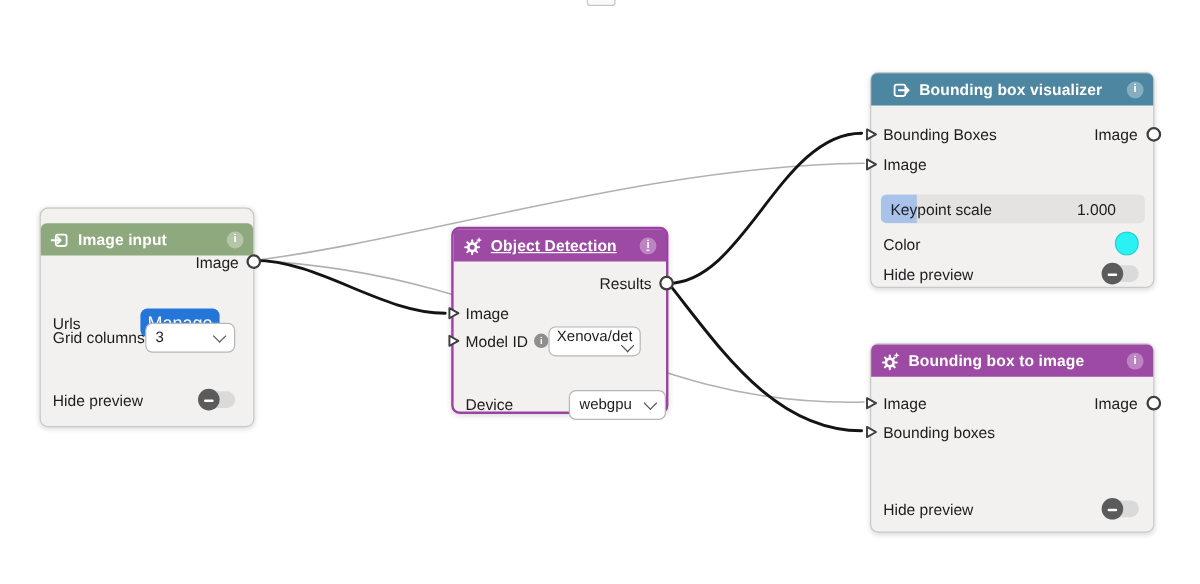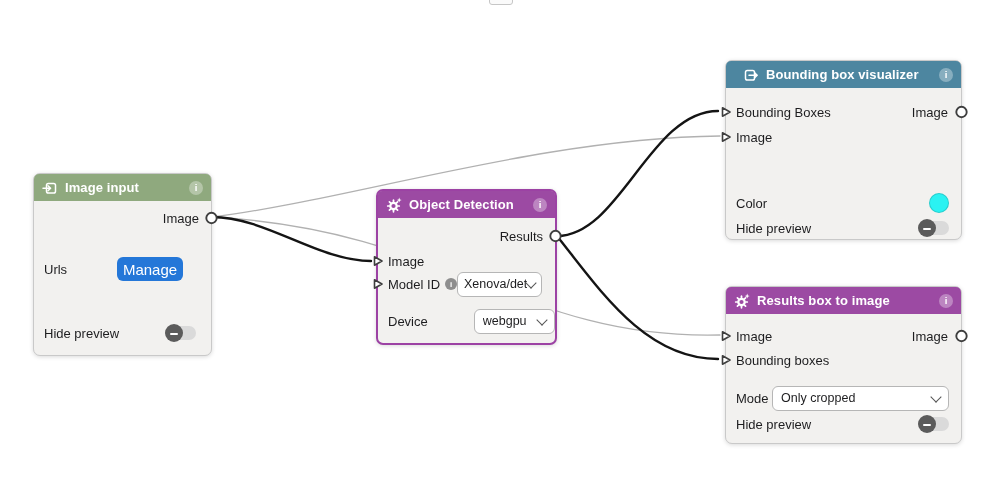--- a/index.html
+++ b/index.html
@@ -45,50 +45,57 @@
     <path class="e-faint" d="M 212 217 C 350 200 540 138 720 136"></path>
     <path class="e-faint" d="M 212 217 C 450 230 520 340 720 335"></path>
     <path class="e-strong" d="M 212 217 C 266 217 318 261 371 261"></path>
     <path class="e-strong" d="M 557 236 C 620 236 650 111 718 111"></path>
     <path class="e-strong" d="M 557 236 C 600 290 645 359 718 359"></path>
   </svg>
 
   <div class="tfrag"></div>
 
   <div class="node" style="left:33px;top:173px;width:179px;height:183px;">
-    <div class="nhead" style="background: rgb(143, 169, 126);">
+    <div class="nhead" style="background: rgb(143, 169, 126); margin-top: 12px;">
       <span class="hicon">
         <svg width="16" height="16" viewBox="0 0 16 16">
             <rect x="4.5" y="3.5" width="9" height="9.5" rx="1.8" fill="none" stroke="#fff" stroke-width="1.5"></rect>
             <path d="M1 8.2 h7.3 M6 5.7 l2.6 2.5 -2.6 2.5" fill="none" stroke="#fff" stroke-width="1.5" stroke-linecap="round" stroke-linejoin="round"></path>
           </svg>
       </span>
       <span class="ntitle">Image input</span>
       <span class="ninfo">i</span>
     </div>
     <div class="r" style="top:32px;height:24px;justify-content:flex-end;padding-right:12px;">
       <span class="plabel">Image</span>
     </div>
     <div class="r" style="top:67px;height:24px;margin-top:16px;">
       <span class="flabel">Urls</span>
       <span class="btn" style="margin-right: 13px; background: rgb(36, 119, 216);">Manage</span>
     </div>
+    <div class="r" style="top:95px;height:24px;">
+      <span class="flabel">Grid columns</span>
+      <span class="sel" style="width:78px;">
+        <span class="selval">3</span>
+        <span class="chev"></span>
+      </span>
+    </div>
     <div class="r" style="top:147px;height:24px;">
       <span class="flabel">Hide preview</span>
       <span class="toggle"></span>
     </div>
     <span class="port out" style="top:44px;">
       <svg width="15" height="15">
           <circle cx="7.5" cy="7.5" r="5.2" fill="#fff" stroke="#3e3e3e" stroke-width="1.9"></circle>
         </svg>
     </span>
   </div>
 
   <div class="node selected" style="left:376px;top:189px;width:181px;height:156px;">
-    <div class="nhead" style="background: rgb(156, 74, 163);">
+    <div class="nhead" style="background: rgb(156, 74, 163); text-decoration: underline;">
       <span class="hicon">
         <svg width="16" height="16" viewBox="0 0 16 16">
             <g stroke="#fff" stroke-width="1.7" stroke-linecap="round">
               <line x1="11.8" y1="9" x2="13.3" y2="9"></line>
               <line x1="10.54" y1="12.04" x2="11.6" y2="13.1"></line>
               <line x1="7.5" y1="13.3" x2="7.5" y2="14.8"></line>
               <line x1="4.46" y1="12.04" x2="3.4" y2="13.1"></line>
               <line x1="3.2" y1="9" x2="1.7" y2="9"></line>
               <line x1="4.46" y1="5.96" x2="3.4" y2="4.9"></line>
               <line x1="7.5" y1="4.7" x2="7.5" y2="3.2"></line>
@@ -103,26 +110,26 @@
     </div>
     <div class="r" style="top:33px;height:24px;justify-content:flex-end;padding-right:12px;">
       <span class="plabel">Results</span>
     </div>
     <div class="r" style="top:58px;height:24px;">
       <span class="plabel">Image</span>
     </div>
     <div class="r" style="top:79px;height:28px;padding-right:24px;">
       <span class="plabel">Model ID</span>
       <span class="modinfo">i</span>
-      <span class="sel" style="width:88px;margin-left:auto;padding:0 6px;">
+      <span class="sel" style="width:88px;margin-left:auto;padding:0 6px;flex-direction:column;">
         <span class="selval">Xenova/det</span>
         <span class="chev"></span>
       </span>
     </div>
-    <div class="r" style="top:116px;height:28px;padding-right:0;gap:46px;">
+    <div class="r" style="top:132px;height:28px;padding-right:0;gap:46px;">
       <span class="flabel">Device</span>
       <span class="sel" style="width:99px;">
         <span class="selval">webgpu</span>
         <span class="chev"></span>
       </span>
     </div>
     <span class="port out" style="top:45px;">
       <svg width="15" height="15">
           <circle cx="7.5" cy="7.5" r="5.2" fill="#fff" stroke="#3e3e3e" stroke-width="1.9"></circle>
         </svg>
@@ -149,20 +156,27 @@
       </span>
       <span class="ntitle">Bounding box visualizer</span>
       <span class="ninfo">i</span>
     </div>
     <div class="r" style="top:39px;height:24px;padding-right:13px;">
       <span class="plabel">Bounding Boxes</span>
       <span class="rlabel">Image</span>
     </div>
     <div class="r" style="top:64px;height:24px;">
       <span class="plabel">Image</span>
+    </div>
+    <div class="r" style="top:101px;height:24px;padding:0 7px 0 8px;">
+      <span class="kp">
+        <span class="kpfill" style="background: rgb(169, 194, 233);"></span>
+        <span class="kplabel">Keypoint scale</span>
+        <span class="kpval">1.000</span>
+      </span>
     </div>
     <div class="r" style="top:130px;height:24px;padding-right:12px;">
       <span class="flabel">Color</span>
       <span class="swatch" style="background: rgb(43, 242, 242);"></span>
     </div>
     <div class="r" style="top:155px;height:24px;padding-right:12px;">
       <span class="flabel">Hide preview</span>
       <span class="toggle"></span>
     </div>
     <span class="port in" style="top:51px;">
@@ -193,36 +207,29 @@
               <line x1="4.46" y1="12.04" x2="3.4" y2="13.1"></line>
               <line x1="3.2" y1="9" x2="1.7" y2="9"></line>
               <line x1="4.46" y1="5.96" x2="3.4" y2="4.9"></line>
               <line x1="7.5" y1="4.7" x2="7.5" y2="3.2"></line>
               <line x1="10.54" y1="5.96" x2="11.6" y2="4.9"></line>
             </g>
             <circle cx="7.5" cy="9" r="3.2" fill="none" stroke="#fff" stroke-width="2.2"></circle>
             <path d="M13.2 0.6 L13.9 2.4 L15.7 3.1 L13.9 3.8 L13.2 5.6 L12.5 3.8 L10.7 3.1 L12.5 2.4 Z" fill="#fff"></path>
           </svg>
       </span>
-      <span class="ntitle">Results box to image</span>
+      <span class="ntitle">Bounding box to image</span>
       <span class="ninfo">i</span>
     </div>
     <div class="r" style="top:37px;height:24px;padding-right:13px;">
       <span class="plabel">Image</span>
       <span class="rlabel">Image</span>
     </div>
     <div class="r" style="top:61px;height:24px;">
       <span class="plabel">Bounding boxes</span>
-    </div>
-    <div class="r" style="top:97px;height:28px;padding-right:12px;">
-      <span class="flabel">Mode</span>
-      <span class="sel" style="width:177px;">
-        <span class="selval">Only cropped</span>
-        <span class="chev"></span>
-      </span>
     </div>
     <div class="r" style="top:125px;height:24px;padding-right:12px;">
       <span class="flabel">Hide preview</span>
       <span class="toggle"></span>
     </div>
     <span class="port in" style="top:49px;">
       <svg width="14" height="14">
           <path d="M3.5 2.8 L11 7 L3.5 11.2 Z" fill="#fff" stroke="#3e3e3e" stroke-width="1.6" stroke-linejoin="round"></path>
         </svg>
     </span>

